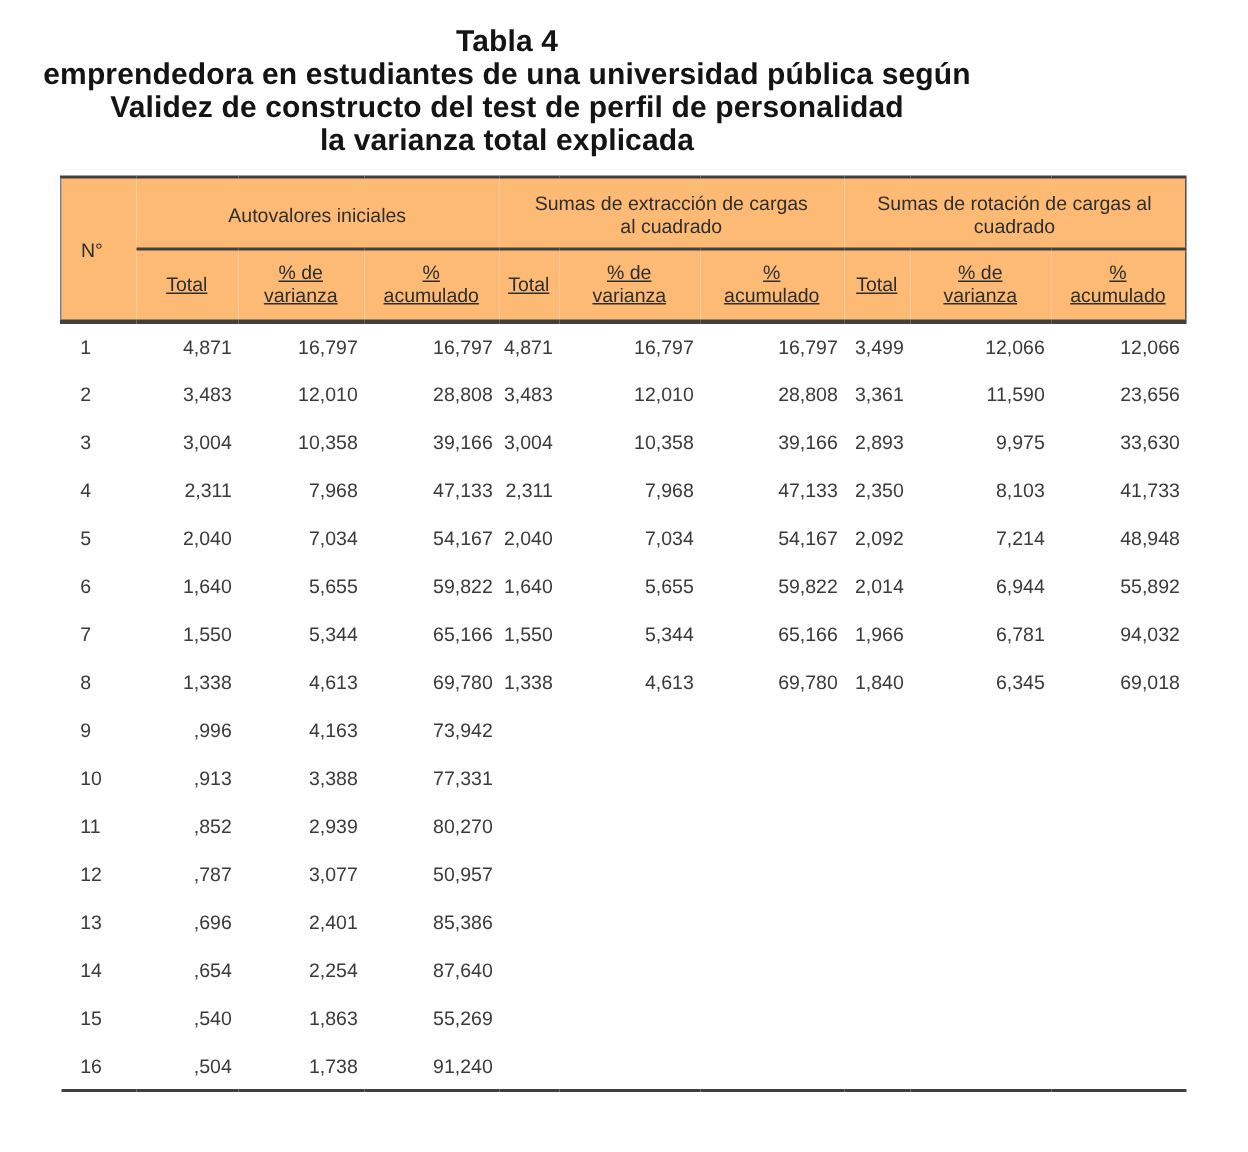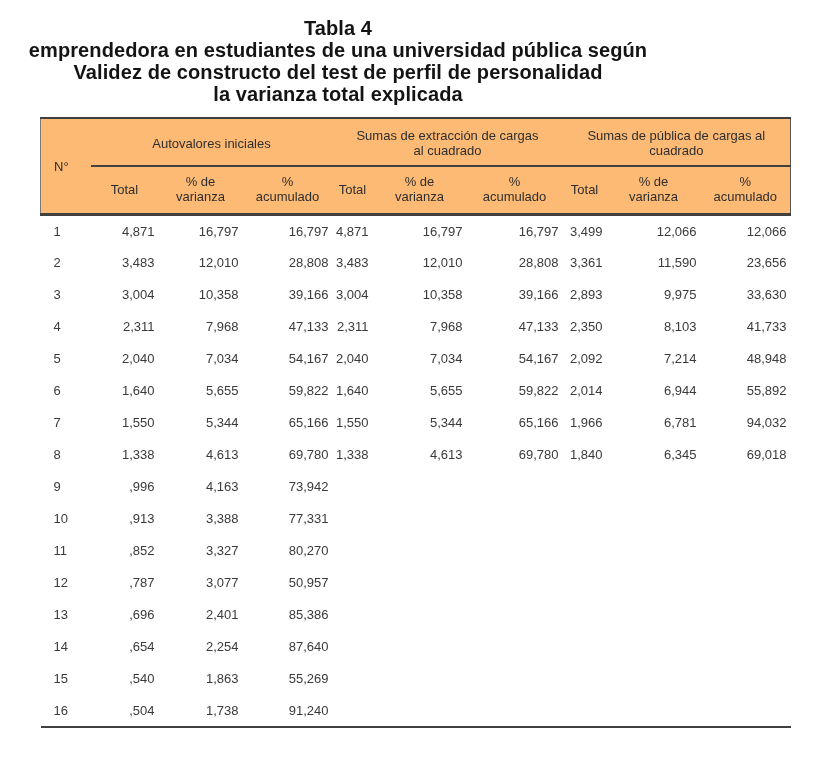--- a/index.html
+++ b/index.html
@@ -63,20 +63,21 @@
     border-bottom: 2px solid #404040;
     padding: 9px 4px 7px 4px;
     white-space: pre-line;
   }
   thead tr.group-row th.group:last-child,
   thead tr.sub-row th:last-child { border-right: 1px solid #555555; }
   thead tr.sub-row th {
     padding: 7px 4px 9px 4px;
     border-bottom: 3px solid #404040;
     white-space: pre-line;
+    text-decoration: underline;
   }
   thead th.corner { border-bottom: 3px solid #404040; }
 
   tbody td {
     height: 32px;
     vertical-align: middle;
     color: #3a3a3a;
     font-size: 13px;
   }
   tbody td.n { text-align: left; padding-left: 13px; }
@@ -109,21 +110,21 @@
       <col class="c-t3">
         <col class="c-v3">
         <col class="c-a3">
     </colgroup>
     <thead>
       <tr class="group-row" id="group-row">
         <th rowspan="2" class="corner">N°</th>
       <th class="group" colspan="3">Autovalores iniciales</th>
           <th class="group" colspan="3">Sumas de extracción de cargas
 al cuadrado</th>
-          <th class="group" colspan="3">Sumas de pública de cargas al
+          <th class="group" colspan="3">Sumas de rotación de cargas al
 cuadrado</th>
         </tr>
       <tr class="sub-row" id="sub-row">
           <th>Total</th>
           <th>% de
 varianza</th>
           <th>%
 acumulado</th>
           <th>Total</th>
           <th>% de
@@ -254,21 +255,21 @@
           <td class="num"></td>
           <td class="num"></td>
           <td class="num"></td>
           <td class="num"></td>
           <td class="num"></td>
           <td class="num"></td>
         </tr>
         <tr>
           <td class="n">11</td>
           <td class="num">,852</td>
-          <td class="num">3,327</td>
+          <td class="num">2,939</td>
           <td class="num">80,270</td>
           <td class="num"></td>
           <td class="num"></td>
           <td class="num"></td>
           <td class="num"></td>
           <td class="num"></td>
           <td class="num"></td>
         </tr>
         <tr>
           <td class="n">12</td>

